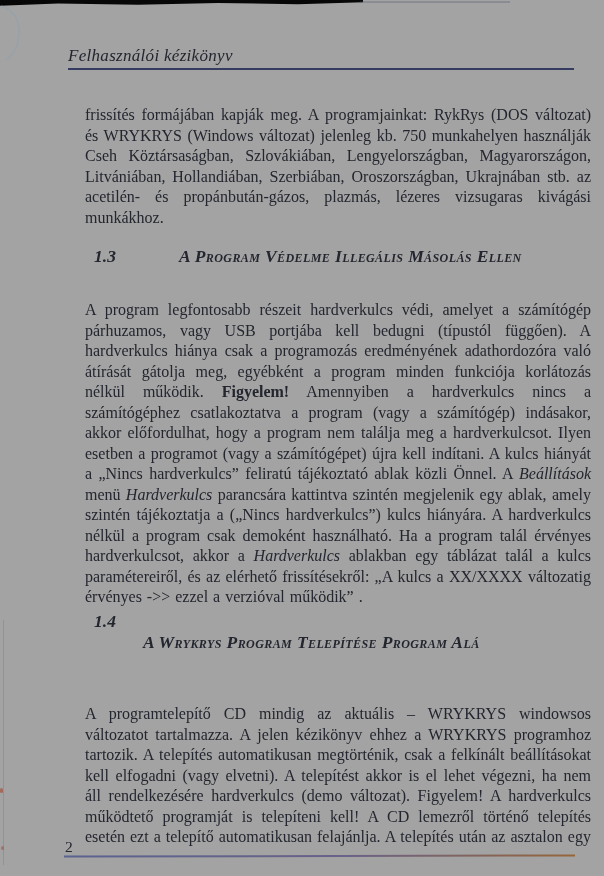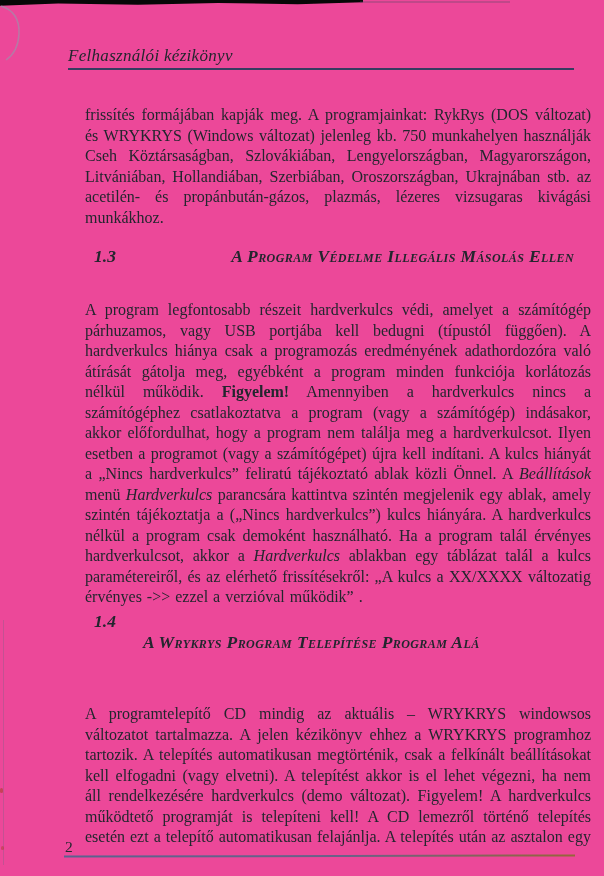--- a/index.html
+++ b/index.html
@@ -1,20 +1,20 @@
 <!DOCTYPE html>
 <html><head>
 <meta charset="utf-8">
 <style>
   html, body { margin: 0; padding: 0; background: #e9e7e2; }
   .scan-page {
     position: relative;
     width: 604px;
     height: 876px;
-    background: #ec4899;
+    background: #a3a3a3;
     overflow: hidden;
     font-family: "Liberation Serif", serif;
     color: #23262e;
   }
 
   
   .scan-strip {
     position: absolute; left: 0; top: 0;
     width: 363px; height: 6px;
     background: #070707;
@@ -62,21 +62,20 @@
   .body-par .italic { font-style: italic; }
 
   
   .section-heading {
     position: absolute; left: 94px; width: 480px;
     display: flex;
     font-weight: bold;
     font-style: italic;
     font-size: 17.5px;
     white-space: nowrap;
-    justify-content: space-between;
   }
   .h13 { top: 246px; }
   .h14 { top: 611px; flex-direction: column; }
   .sec-num { flex: 0 0 auto; }
   .h13 .sec-title { margin-left: 63px; }
   .h14 .sec-title { margin-left: 49px; }
   .sec-title {
     font-variant: small-caps;
     letter-spacing: 0.4px;
   }

